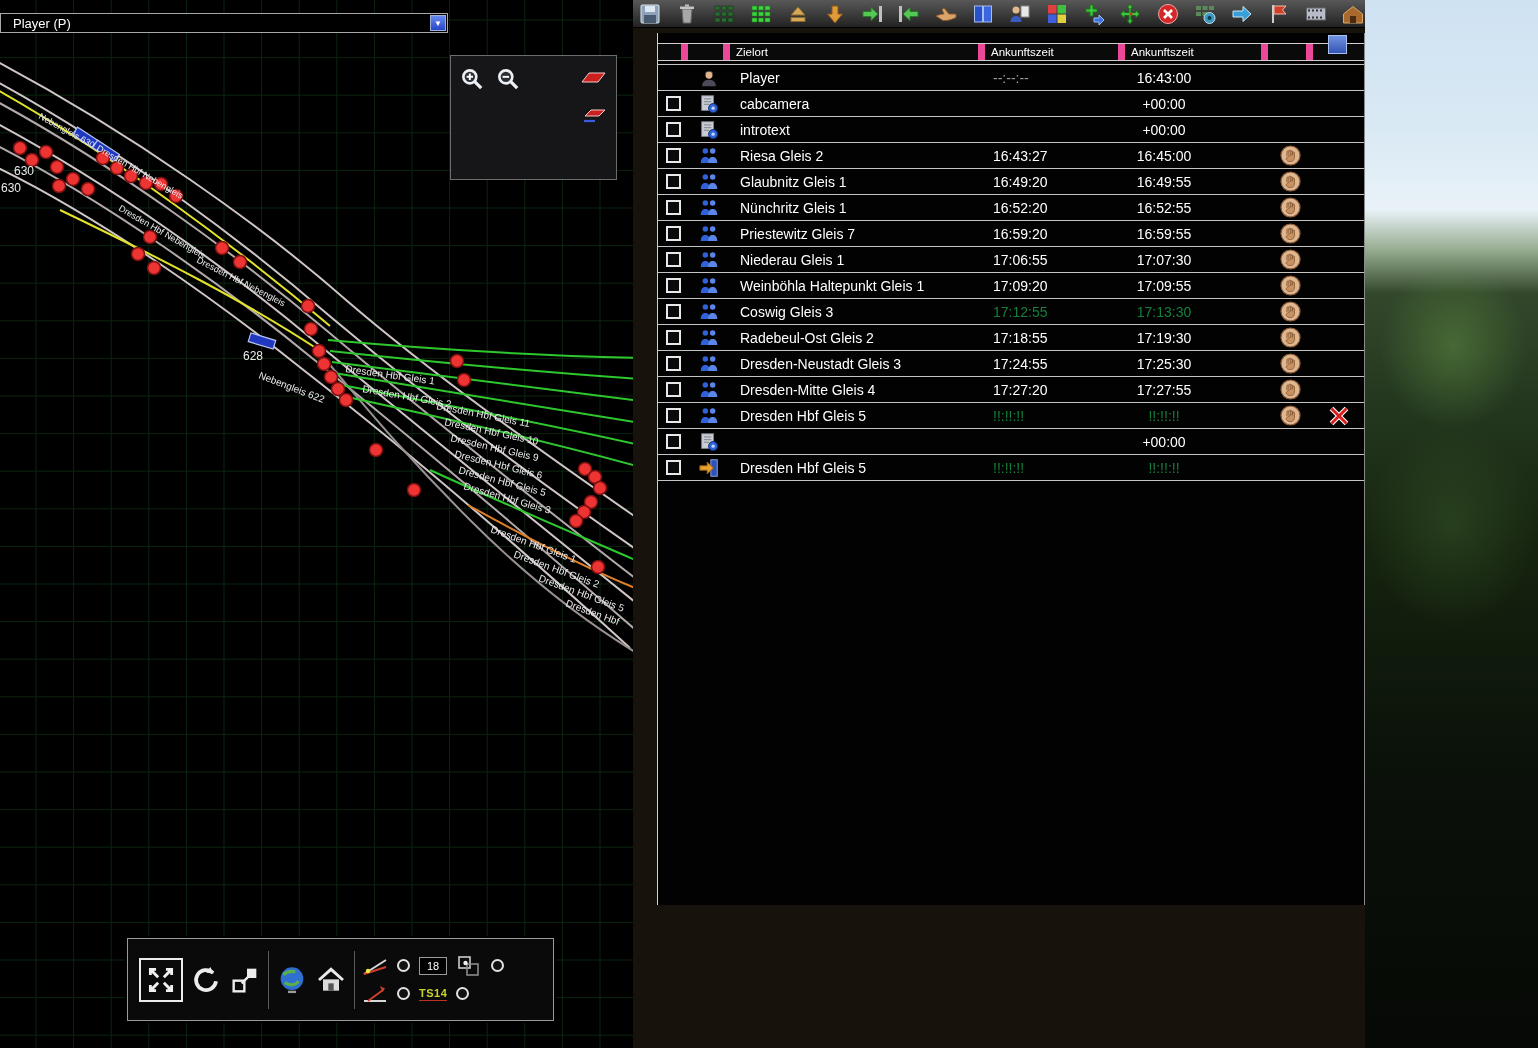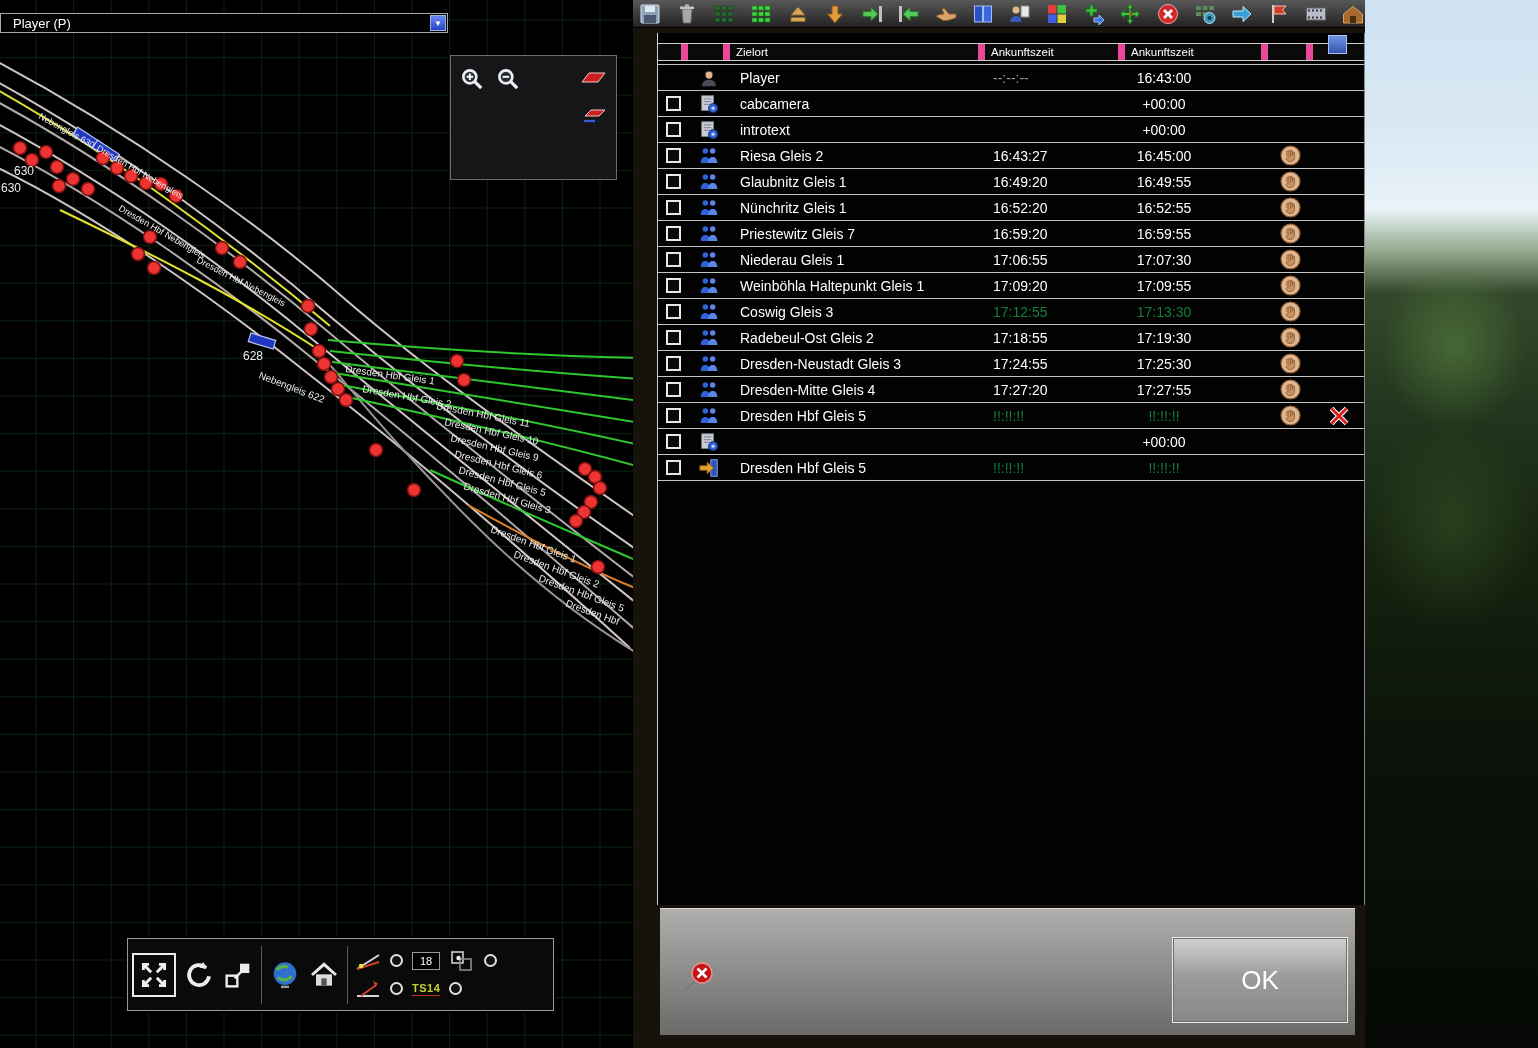--- a/index.html
+++ b/index.html
@@ -18,21 +18,21 @@
 #consist-dropdown{position:absolute;left:0;top:13px;width:448px;height:20px;background:#000;border:1px solid #a8a8a8;color:#fff;font-size:13px;display:flex;align-items:center;padding-left:12px}
 #consist-dropdown .dd-btn{position:absolute;right:1px;top:1px;width:16px;height:16px;background:linear-gradient(#6a8af0,#2546c8);border:1px solid #9ab0d8;color:#fff;font-size:8px;display:flex;align-items:center;justify-content:center}
 
 #map-zoom-panel{position:absolute;left:450px;top:55px;width:167px;height:125px;background:rgba(24,24,27,.93);border:1px solid #6c6c6c}
 #map-zoom-panel .zi{position:absolute;width:26px;height:26px}
 #zoom-in{left:8px;top:10px}
 #zoom-out{left:44px;top:10px}
 #red-tool-1{left:128px;top:8px;width:30px!important;height:26px!important}
 #red-tool-2{left:128px;top:44px;width:30px!important;height:26px!important}
 
-#map-toolbar{position:absolute;left:127px;top:938px;width:427px;height:73px;background:#0a0a0a;border:1px solid #9a9a9a;box-shadow:0 0 0 2px #000;display:flex;align-items:center;padding:0 4px;gap:7px}
+#map-toolbar{position:absolute;left:127px;top:938px;width:427px;height:83px;background:#0a0a0a;border:1px solid #9a9a9a;box-shadow:0 0 0 2px #000;display:flex;align-items:center;padding:0 11px;gap:7px}
 #map-toolbar .mi{width:32px;height:32px;flex:0 0 auto}
 #map-toolbar .sel-box{border:2px solid #ececec;padding:3px;width:44px;height:44px}
 #map-toolbar .vdiv{width:1px;height:58px;background:#5a5a5a;flex:0 0 auto}
 #switch-cluster{display:grid;grid-template-columns:auto auto auto auto auto;gap:4px 9px;align-items:center}
 #switch-cluster .si{width:26px;height:24px}
 .radio{width:13px;height:13px;border:2px solid #e2e2e2;border-radius:50%;background:#111;display:inline-block}
 #zoom-level-box{width:28px;height:18px;background:#000;border:1px solid #9a9a9a;color:#fff;font-size:11px;display:flex;align-items:center;justify-content:center}
 #ts14-label{color:#c6d22e;font-size:11px;font-weight:bold;letter-spacing:.5px;border-bottom:1px solid #c03020;padding-bottom:1px}
 
 
@@ -973,25 +973,15 @@
                   <path d="M4.5 4.5l15 15m0-15l-15 15" stroke="#fff" stroke-width="5.2"></path>
                   <path d="M4.5 4.5l15 15m0-15l-15 15" stroke="#d81f1f" stroke-width="3"></path>
                 </svg>
               </span>
             </div>
   </div>
         </div>
     <div class="scroll-thumb"></div>
   </div>
 
-  <div id="tt-footer">
-    <span id="footer-remove">
-      <svg viewBox="0 0 34 34">
-            <path d="M12 22L3 31" stroke="#7a7a7a" stroke-width="2.4"></path>
-            <circle cx="19" cy="14" r="10" fill="#c41414" stroke="#e89090" stroke-width="1.5"></circle>
-            <path d="M14.5 9.5l9 9m0-9l-9 9" stroke="#fff" stroke-width="2.6"></path>
-          </svg>
-    </span>
-    <button id="ok-button">OK</button>
-  </div>
 </div>
 
 </div>
 
 </body></html>

